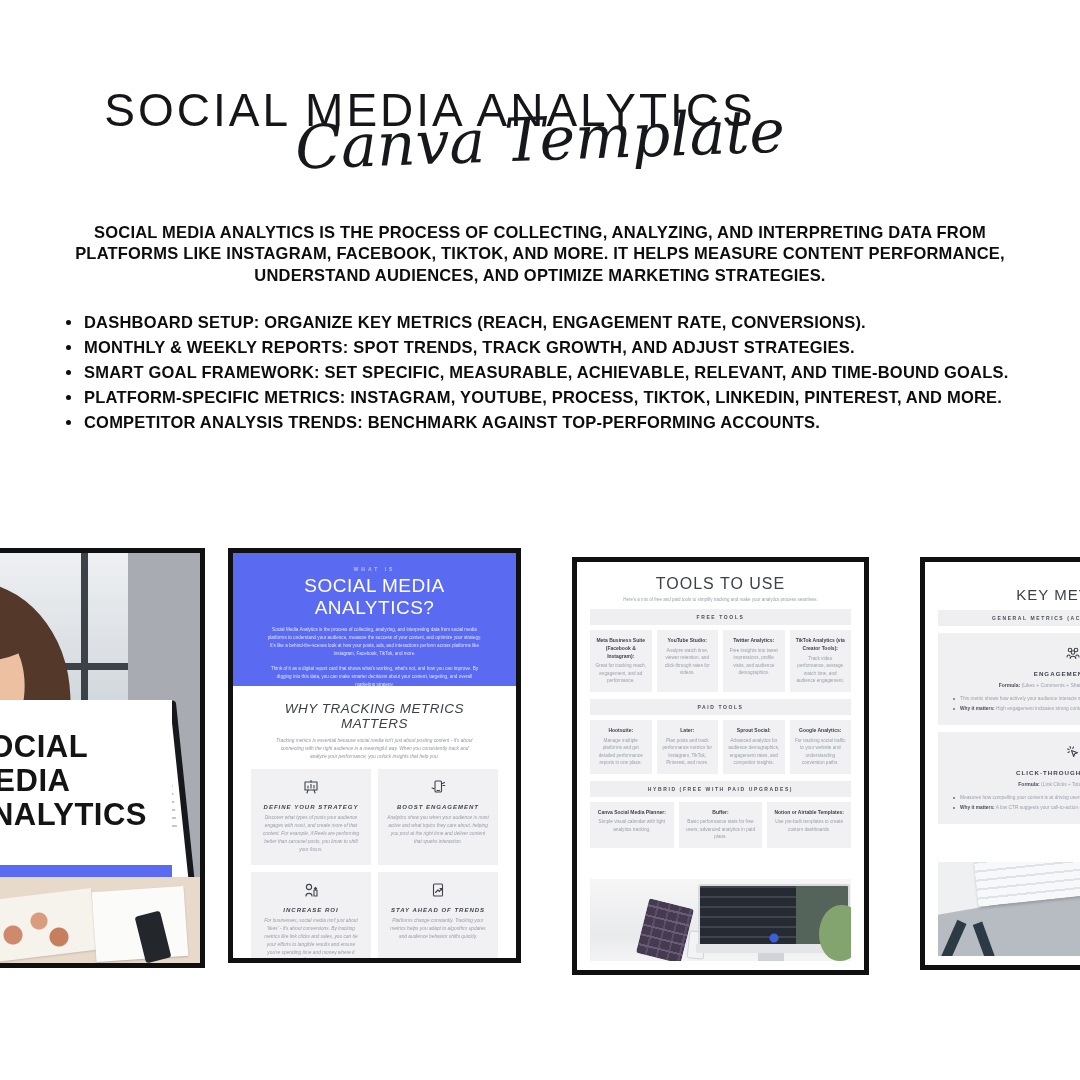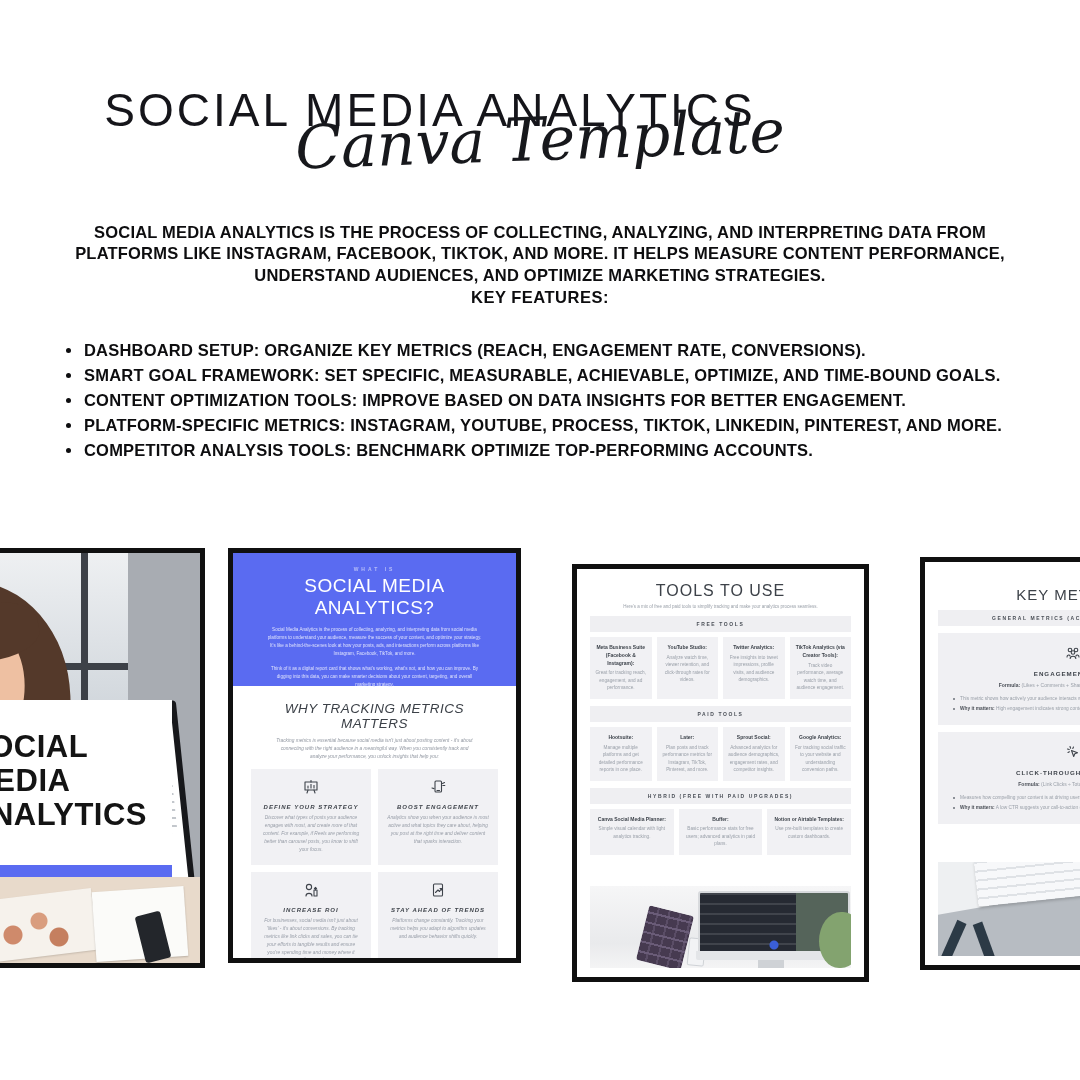--- a/index.html
+++ b/index.html
@@ -11,32 +11,32 @@
 0    font-family:"DejaVu Serif",serif;font-weight:400;font-size:46px;letter-spacing:3px;color:#15151a;}
   .script-sub{position:absolute;top:104px;left:0;width:1080px;text-align:center;
     font-family:"DejaVu Serif",serif;font-style:italic;font-size:60px;color:#17181c;
     transform:rotate(-2deg);}
 
   
   .intro{position:absolute;top:205px;left:60px;width:960px;text-align:center;
     font-weight:bold;font-size:16.5px;line-height:1.32;letter-spacing:.2px;color:#0d0d0f;}
   .key-heading{position:absolute;top:288px;left:0;width:1080px;text-align:center;
     font-weight:bold;font-size:16.5px;letter-spacing:.5px;color:#0d0d0f;}
-  .features{position:absolute;top:340px;left:84px;width:990px;margin:0;padding:0;list-style:none;}
+  .features{position:absolute;top:312px;left:84px;width:990px;margin:0;padding:0;list-style:none;}
   .features li{position:relative;font-weight:bold;font-size:16.5px;line-height:1.27;
     letter-spacing:.2px;color:#0d0d0f;margin-bottom:4px;}
   .features li::before{content:"";position:absolute;left:-18px;top:8px;width:5px;height:5px;
     border-radius:50%;background:#0d0d0f;}
 
   
   .previews{position:absolute;left:0;top:548px;width:1080px;height:440px;}
   .card{position:absolute;background:#fff;border:5px solid #101010;box-sizing:border-box;overflow:hidden;}
   .card-cover{left:-100px;top:0;width:305px;height:420px;}
   .card-whatis{left:228px;top:0;width:293px;height:415px;}
-  .card-tools{left:572px;top:16px;width:297px;height:418px;}
+  .card-tools{left:572px;top:9px;width:297px;height:418px;}
   .card-metrics{left:920px;top:9px;width:305px;height:413px;}
 
   
   .c1-scene{position:absolute;inset:0;background:#c9cdd2;overflow:hidden;}
   .c1-window{position:absolute;left:0;top:0;width:250px;height:235px;
     background:
       repeating-linear-gradient(90deg,#3d4148 0 7px,transparent 7px 88px),
       repeating-linear-gradient(0deg,#3d4148 0 7px,transparent 7px 118px),
       linear-gradient(180deg,#eef0f2 0%,#d6dbe0 55%,#c2c9d0 100%);}
   .c1-wall{position:absolute;right:0;top:0;width:72px;height:100%;background:#a8acb2;}
@@ -139,28 +139,27 @@
 </style>
 </head>
 <body>
 
 <div class="page">
 
   <h1 class="main-title">SOCIAL MEDIA ANALYTICS</h1>
   <div class="script-sub">Canva Template</div>
 
   <p class="intro">SOCIAL MEDIA ANALYTICS IS THE PROCESS OF COLLECTING, ANALYZING, AND INTERPRETING DATA FROM PLATFORMS LIKE INSTAGRAM, FACEBOOK, TIKTOK, AND MORE. IT HELPS MEASURE CONTENT PERFORMANCE, UNDERSTAND AUDIENCES, AND OPTIMIZE MARKETING STRATEGIES.</p>
-  <div class="key-heading">KEY FEATURES:</div>
 
   <ul class="features">
     <li>DASHBOARD SETUP: ORGANIZE KEY METRICS (REACH, ENGAGEMENT RATE, CONVERSIONS).</li>
-    <li>SMART GOAL FRAMEWORK: SET SPECIFIC, MEASURABLE, ACHIEVABLE, OPTIMIZE, AND TIME-BOUND GOALS.</li>
-    <li>CONTENT OPTIMIZATION TOOLS: IMPROVE BASED ON DATA INSIGHTS FOR BETTER ENGAGEMENT.</li>
+    <li>MONTHLY &amp; WEEKLY REPORTS: SPOT TRENDS, TRACK GROWTH, AND ADJUST STRATEGIES.</li>
+    <li>SMART GOAL FRAMEWORK: SET SPECIFIC, MEASURABLE, ACHIEVABLE, RELEVANT, AND TIME-BOUND GOALS.</li>
     <li>PLATFORM-SPECIFIC METRICS: INSTAGRAM, YOUTUBE, PROCESS, TIKTOK, LINKEDIN, PINTEREST, AND MORE.</li>
-    <li>COMPETITOR ANALYSIS TOOLS: BENCHMARK OPTIMIZE TOP-PERFORMING ACCOUNTS.</li>
+    <li>COMPETITOR ANALYSIS TRENDS: BENCHMARK AGAINST TOP-PERFORMING ACCOUNTS.</li>
   </ul>
 
   <div class="previews">
 
     <div class="card card-cover">
       <div class="c1-scene">
         <div class="c1-window"></div>
         <div class="c1-wall"></div>
         <div class="c1-monitor">
           <div class="c1-post"></div>

